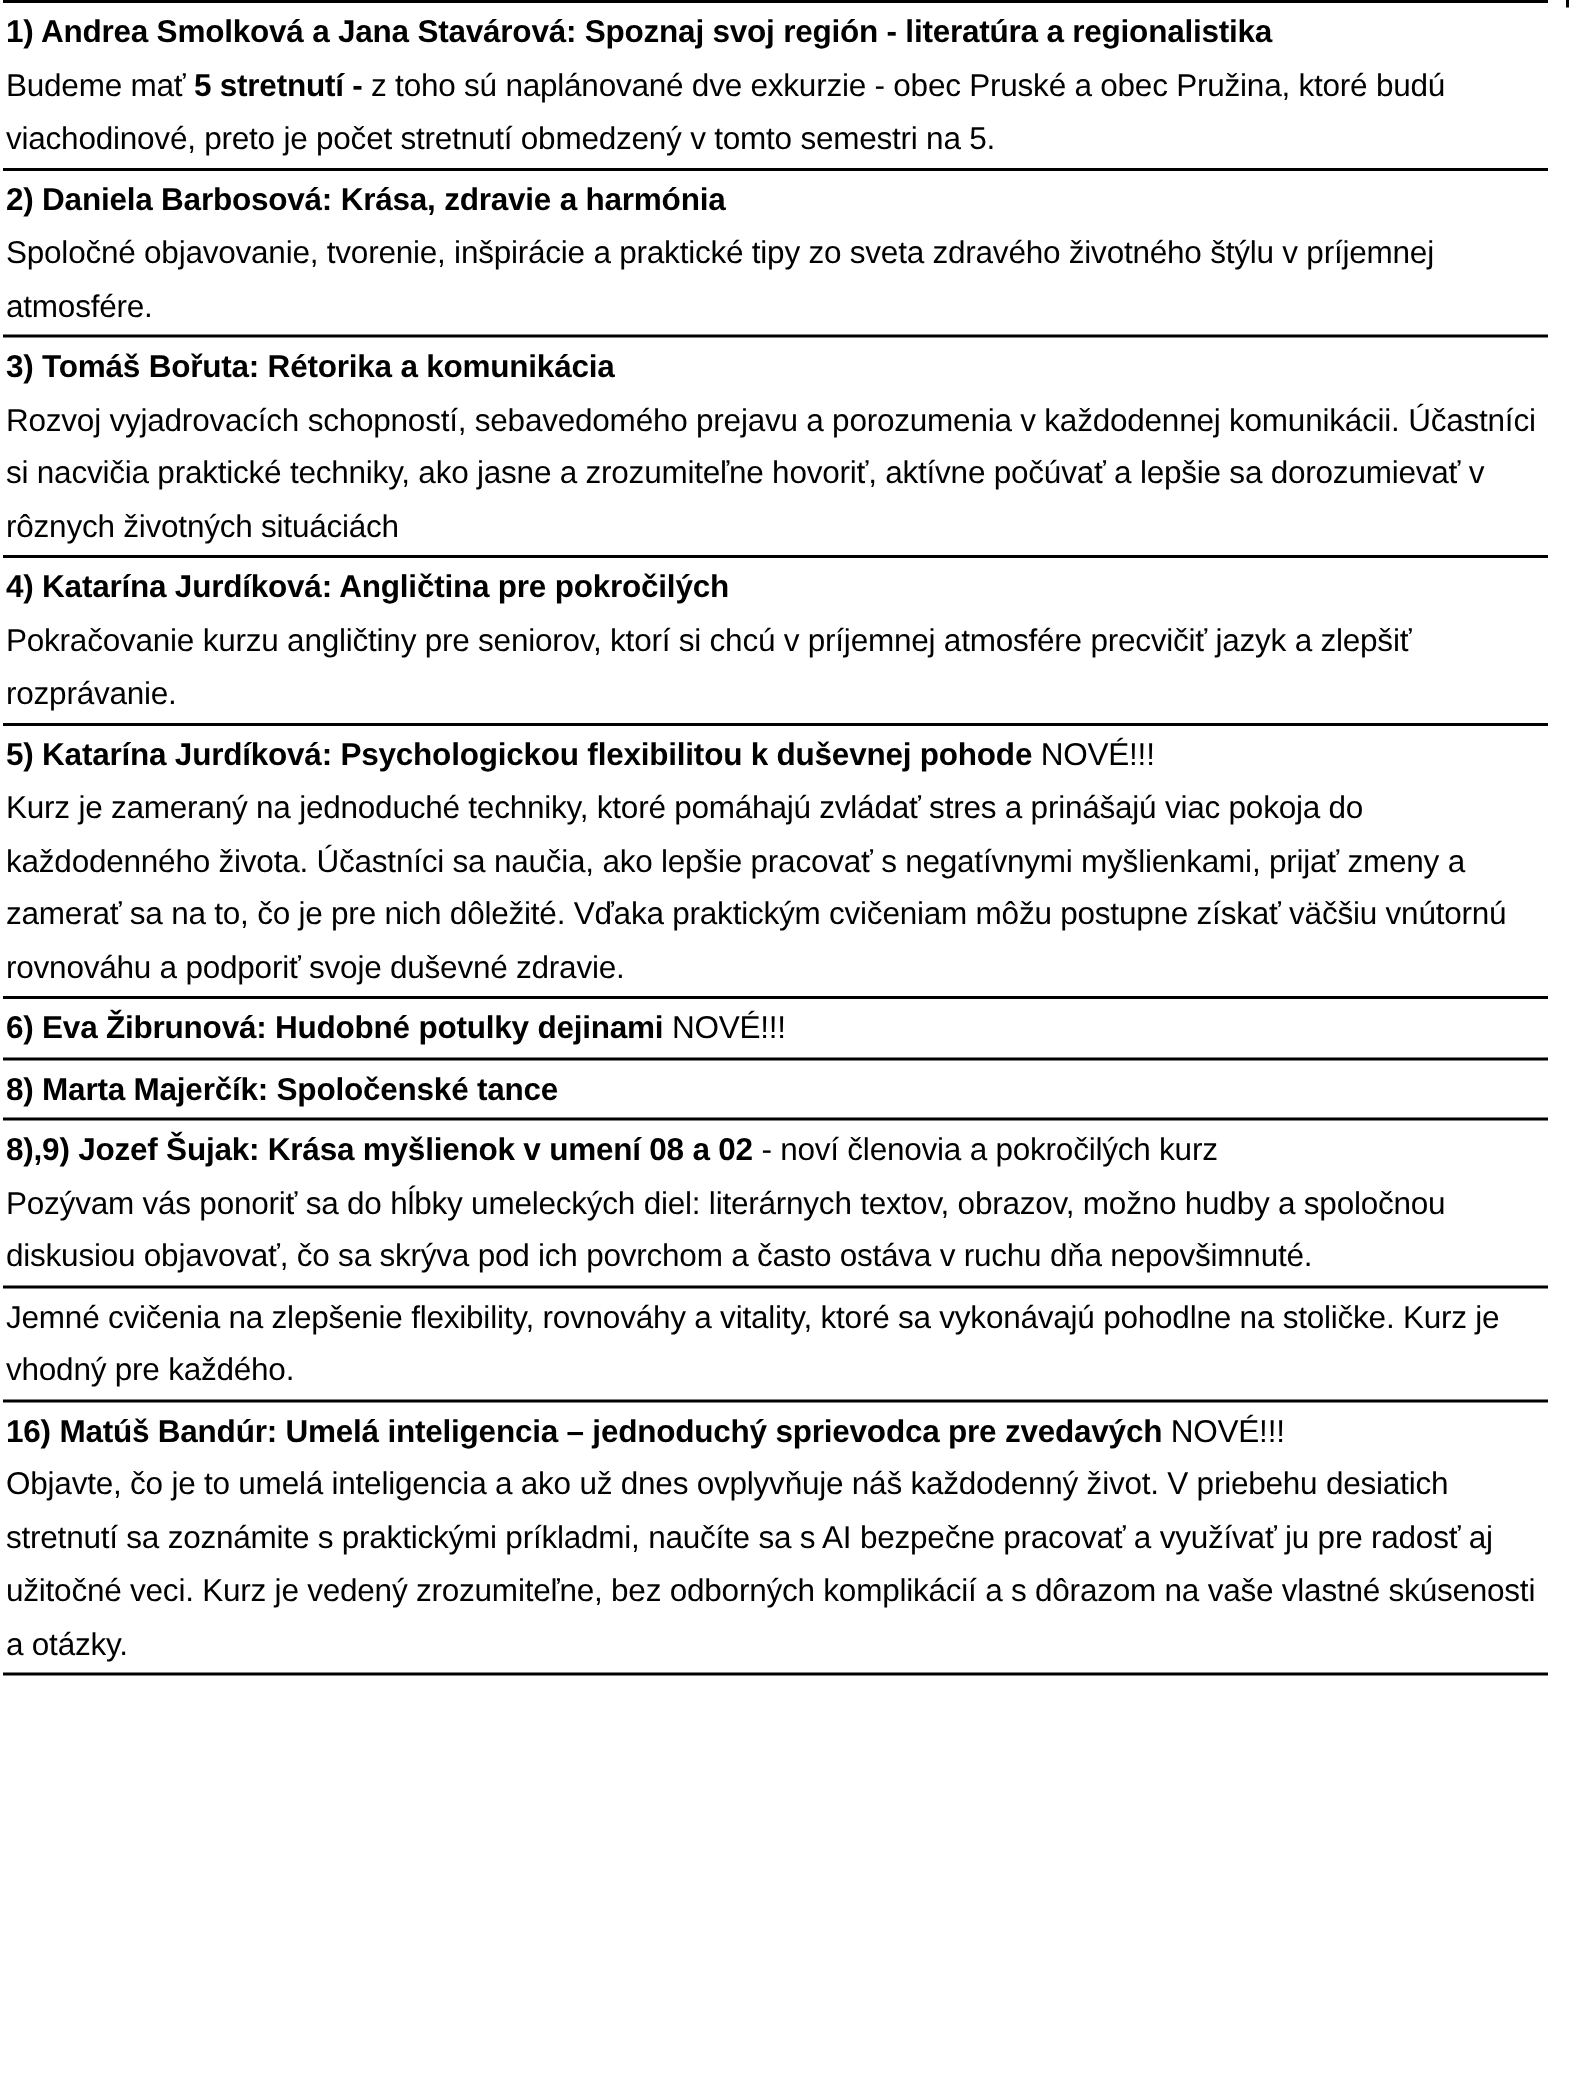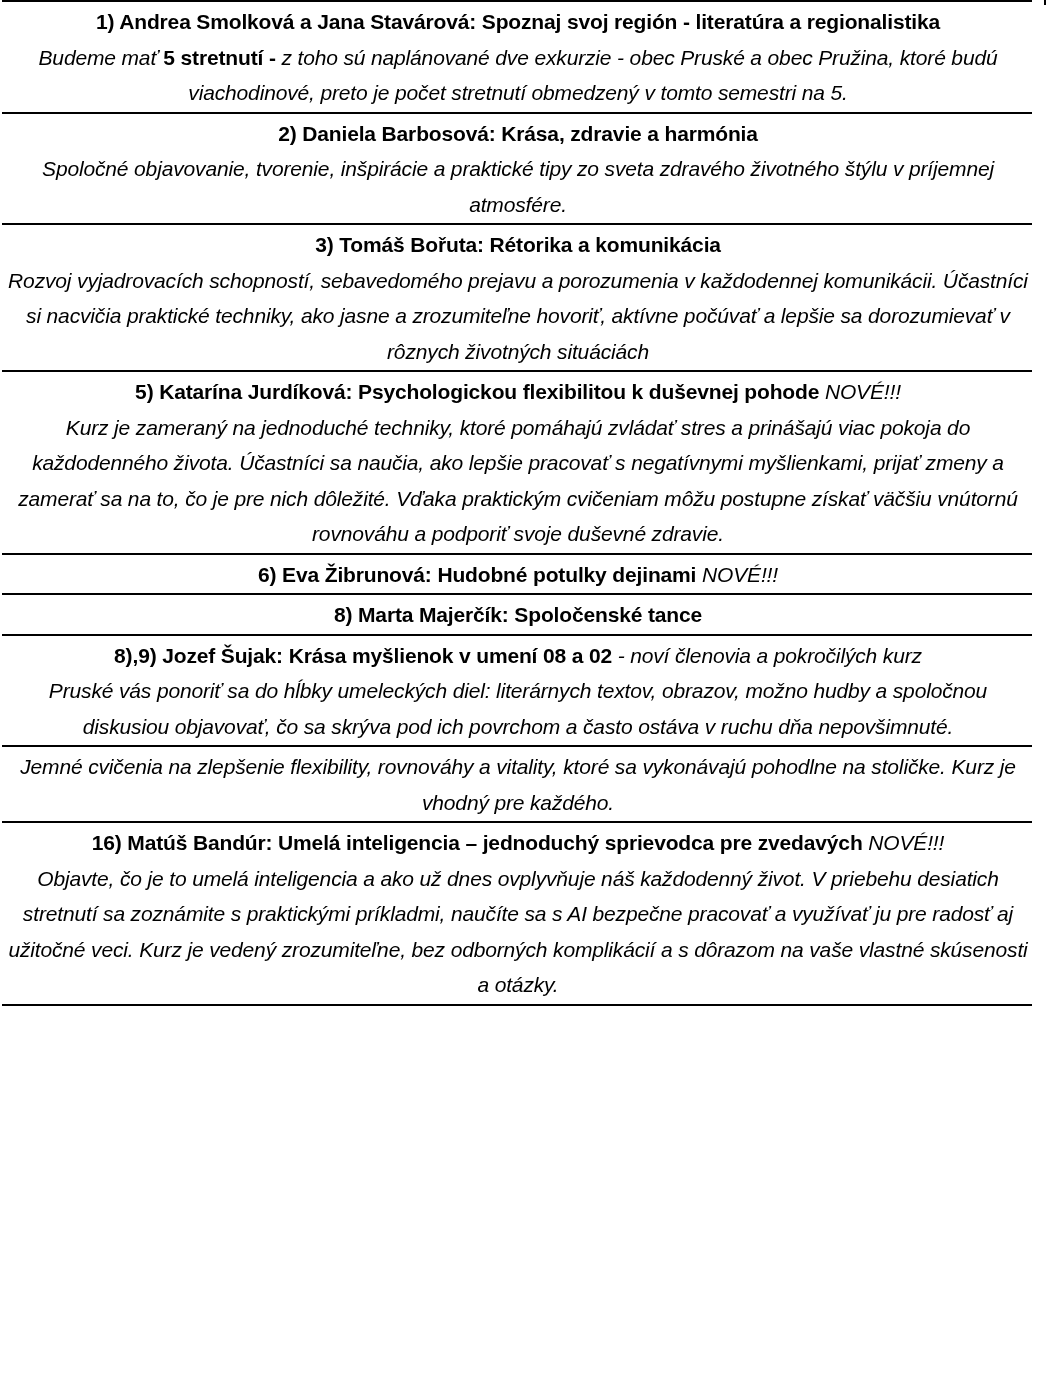--- a/index.html
+++ b/index.html
@@ -19,29 +19,28 @@
   .course-table {
     position: absolute;
     left: 2px;
     top: 0;
     width: 1030px;
     border-top: 2px solid #000000;
   }
   .row {
     border-bottom: 2px solid #000000;
     padding: 2px 0 1px 2px;
-    text-align: center;
   }
   .heading, .body-text {
     font-size: 21px;
     line-height: 35.5px;
     letter-spacing: -0.15px;
   }
   .heading { font-weight: bold; }
-  .seg-regular { font-weight: normal; font-style: italic; }
+  .seg-regular { font-weight: normal; }
   .seg-bold { font-weight: bold; }
   .tick {
     position: absolute;
     left: 1044px;
     top: 0;
     width: 2px;
     height: 5px;
     background: #000000;
   }
 </style>
@@ -55,32 +54,36 @@
     </div>
     <div class="row">
       <div class="heading"><span class="seg-bold">2) Daniela Barbosová: Krása, zdravie a harmónia</span></div>
       <div class="body-text"><span class="seg-regular">Spoločné objavovanie, tvorenie, inšpirácie a praktické tipy zo sveta zdravého životného štýlu v príjemnej atmosfére.</span></div>
     </div>
     <div class="row">
       <div class="heading"><span class="seg-bold">3)  Tomáš Bořuta: Rétorika a komunikácia</span></div>
       <div class="body-text"><span class="seg-regular">Rozvoj vyjadrovacích schopností, sebavedomého prejavu a porozumenia v každodennej komunikácii. Účastníci si nacvičia praktické techniky, ako jasne a zrozumiteľne hovoriť, aktívne počúvať a lepšie sa dorozumievať v rôznych životných situáciách</span></div>
     </div>
     <div class="row">
+      <div class="heading"><span class="seg-bold">4) Katarína Jurdíková: Angličtina pre pokročilých</span></div>
+      <div class="body-text"><span class="seg-regular">Pokračovanie kurzu angličtiny pre seniorov, ktorí si chcú v príjemnej atmosfére precvičiť jazyk a zlepšiť rozprávanie.</span></div>
+    </div>
+    <div class="row">
       <div class="heading"><span class="seg-bold">5) Katarína Jurdíková: Psychologickou flexibilitou k duševnej pohode</span><span class="seg-regular">  NOVÉ!!!</span></div>
       <div class="body-text"><span class="seg-regular">Kurz je zameraný na jednoduché techniky, ktoré pomáhajú zvládať stres a prinášajú viac pokoja do každodenného života. Účastníci sa naučia, ako lepšie pracovať s negatívnymi myšlienkami, prijať zmeny a zamerať sa na to, čo je pre nich dôležité. Vďaka praktickým cvičeniam môžu postupne získať väčšiu vnútornú rovnováhu a podporiť svoje duševné zdravie.</span></div>
     </div>
     <div class="row">
       <div class="heading"><span class="seg-bold">6)  Eva Žibrunová: Hudobné potulky dejinami</span><span class="seg-regular">  NOVÉ!!!</span></div>
     </div>
     <div class="row">
       <div class="heading"><span class="seg-bold">8)  Marta Majerčík: Spoločenské tance</span></div>
     </div>
     <div class="row">
       <div class="heading"><span class="seg-bold">8),9) Jozef Šujak: Krása myšlienok v umení 08 a 02</span><span class="seg-regular"> - noví členovia a pokročilých kurz</span></div>
-      <div class="body-text"><span class="seg-regular">Pruské vás ponoriť sa do hĺbky umeleckých diel: literárnych textov, obrazov, možno hudby a spoločnou diskusiou objavovať, čo sa skrýva pod ich povrchom a často ostáva v ruchu dňa nepovšimnuté.</span></div>
+      <div class="body-text"><span class="seg-regular">Pozývam vás ponoriť sa do hĺbky umeleckých diel: literárnych textov, obrazov, možno hudby a spoločnou diskusiou objavovať, čo sa skrýva pod ich povrchom a často ostáva v ruchu dňa nepovšimnuté.</span></div>
     </div>
     <div class="row">
       <div class="body-text"><span class="seg-regular">Jemné cvičenia na zlepšenie flexibility, rovnováhy a vitality, ktoré sa vykonávajú pohodlne na stoličke. Kurz je vhodný pre každého.</span></div>
     </div>
     <div class="row">
       <div class="heading"><span class="seg-bold">16) Matúš Bandúr: Umelá inteligencia – jednoduchý sprievodca pre zvedavých</span><span class="seg-regular">  NOVÉ!!!</span></div>
       <div class="body-text"><span class="seg-regular">Objavte, čo je to umelá inteligencia a ako už dnes ovplyvňuje náš každodenný život. V priebehu desiatich stretnutí sa zoznámite s praktickými príkladmi, naučíte sa s AI bezpečne pracovať a využívať ju pre radosť aj užitočné veci. Kurz je vedený zrozumiteľne, bez odborných komplikácií a s dôrazom na vaše vlastné skúsenosti a otázky.</span></div>
     </div>
   </div>
 

